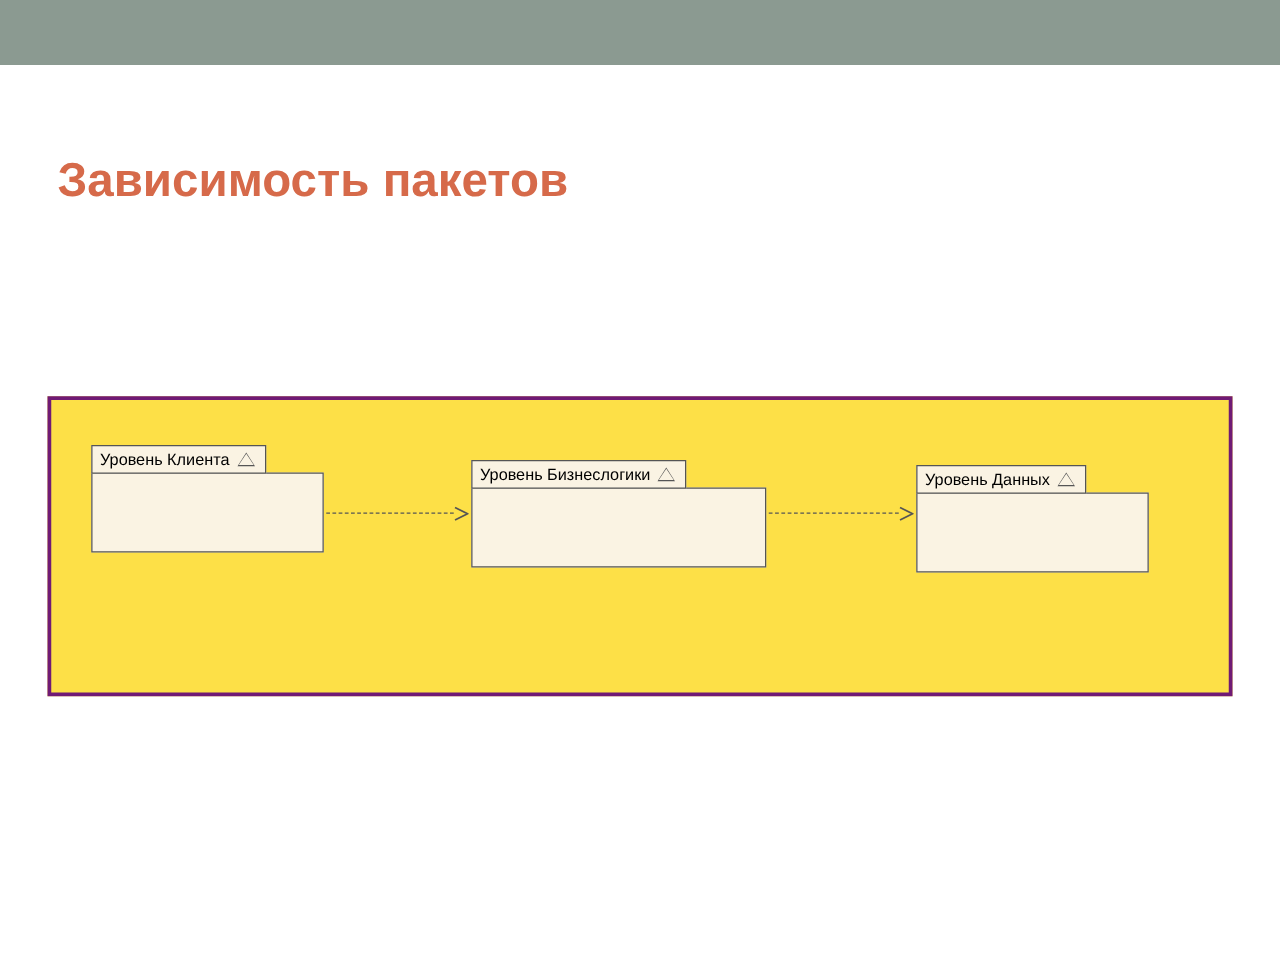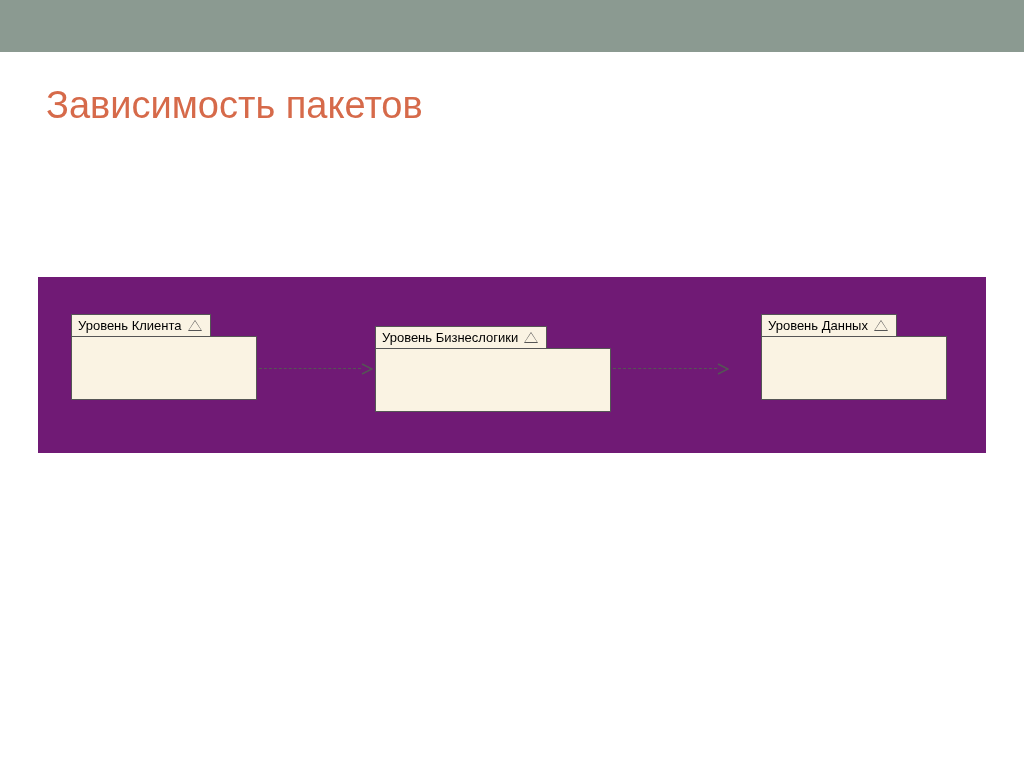--- a/index.html
+++ b/index.html
@@ -13,29 +13,30 @@
     
     .content {
       width: 100%;
       padding: 0;
       background: #ffffff;
     }
     
     .title {
       color: #d66a4a;
       font-size: 38px;
-      font-weight: 400;
+      font-weight: 700;
       padding: 32px 0 0 46px;
+      margin-top: 40px;
     }
     
     .diagram-container {
       margin: 150px 38px 0 38px;
-      background: #701a75;
-      border: 1px solid #701a75;
-      height: 176px;
+      background: #fde047;
+      border: 3px solid #701a75;
+      height: 240px;
       position: relative;
     }
     
     .package {
       position: absolute;
     }
     
     .package-tab {
       background: #faf3e3;
       border: 1px solid #555;
@@ -82,21 +83,21 @@
     
     
     .pkg1 { left: 32px; top: 36px; }
     .pkg1 .package-body { width: 186px; }
     
     
     .pkg2 { left: 336px; top: 48px; }
     .pkg2 .package-body { width: 236px; }
     
     
-    .pkg3 { left: 692px; top: 36px; margin-left: 30px; }
+    .pkg3 { left: 692px; top: 52px; }
     .pkg3 .package-body { width: 186px; }
     
     .dep-arrow {
       position: absolute;
       top: 90px;
       height: 1px;
     }
     .dep-line {
       position: absolute;
       top: 0;

